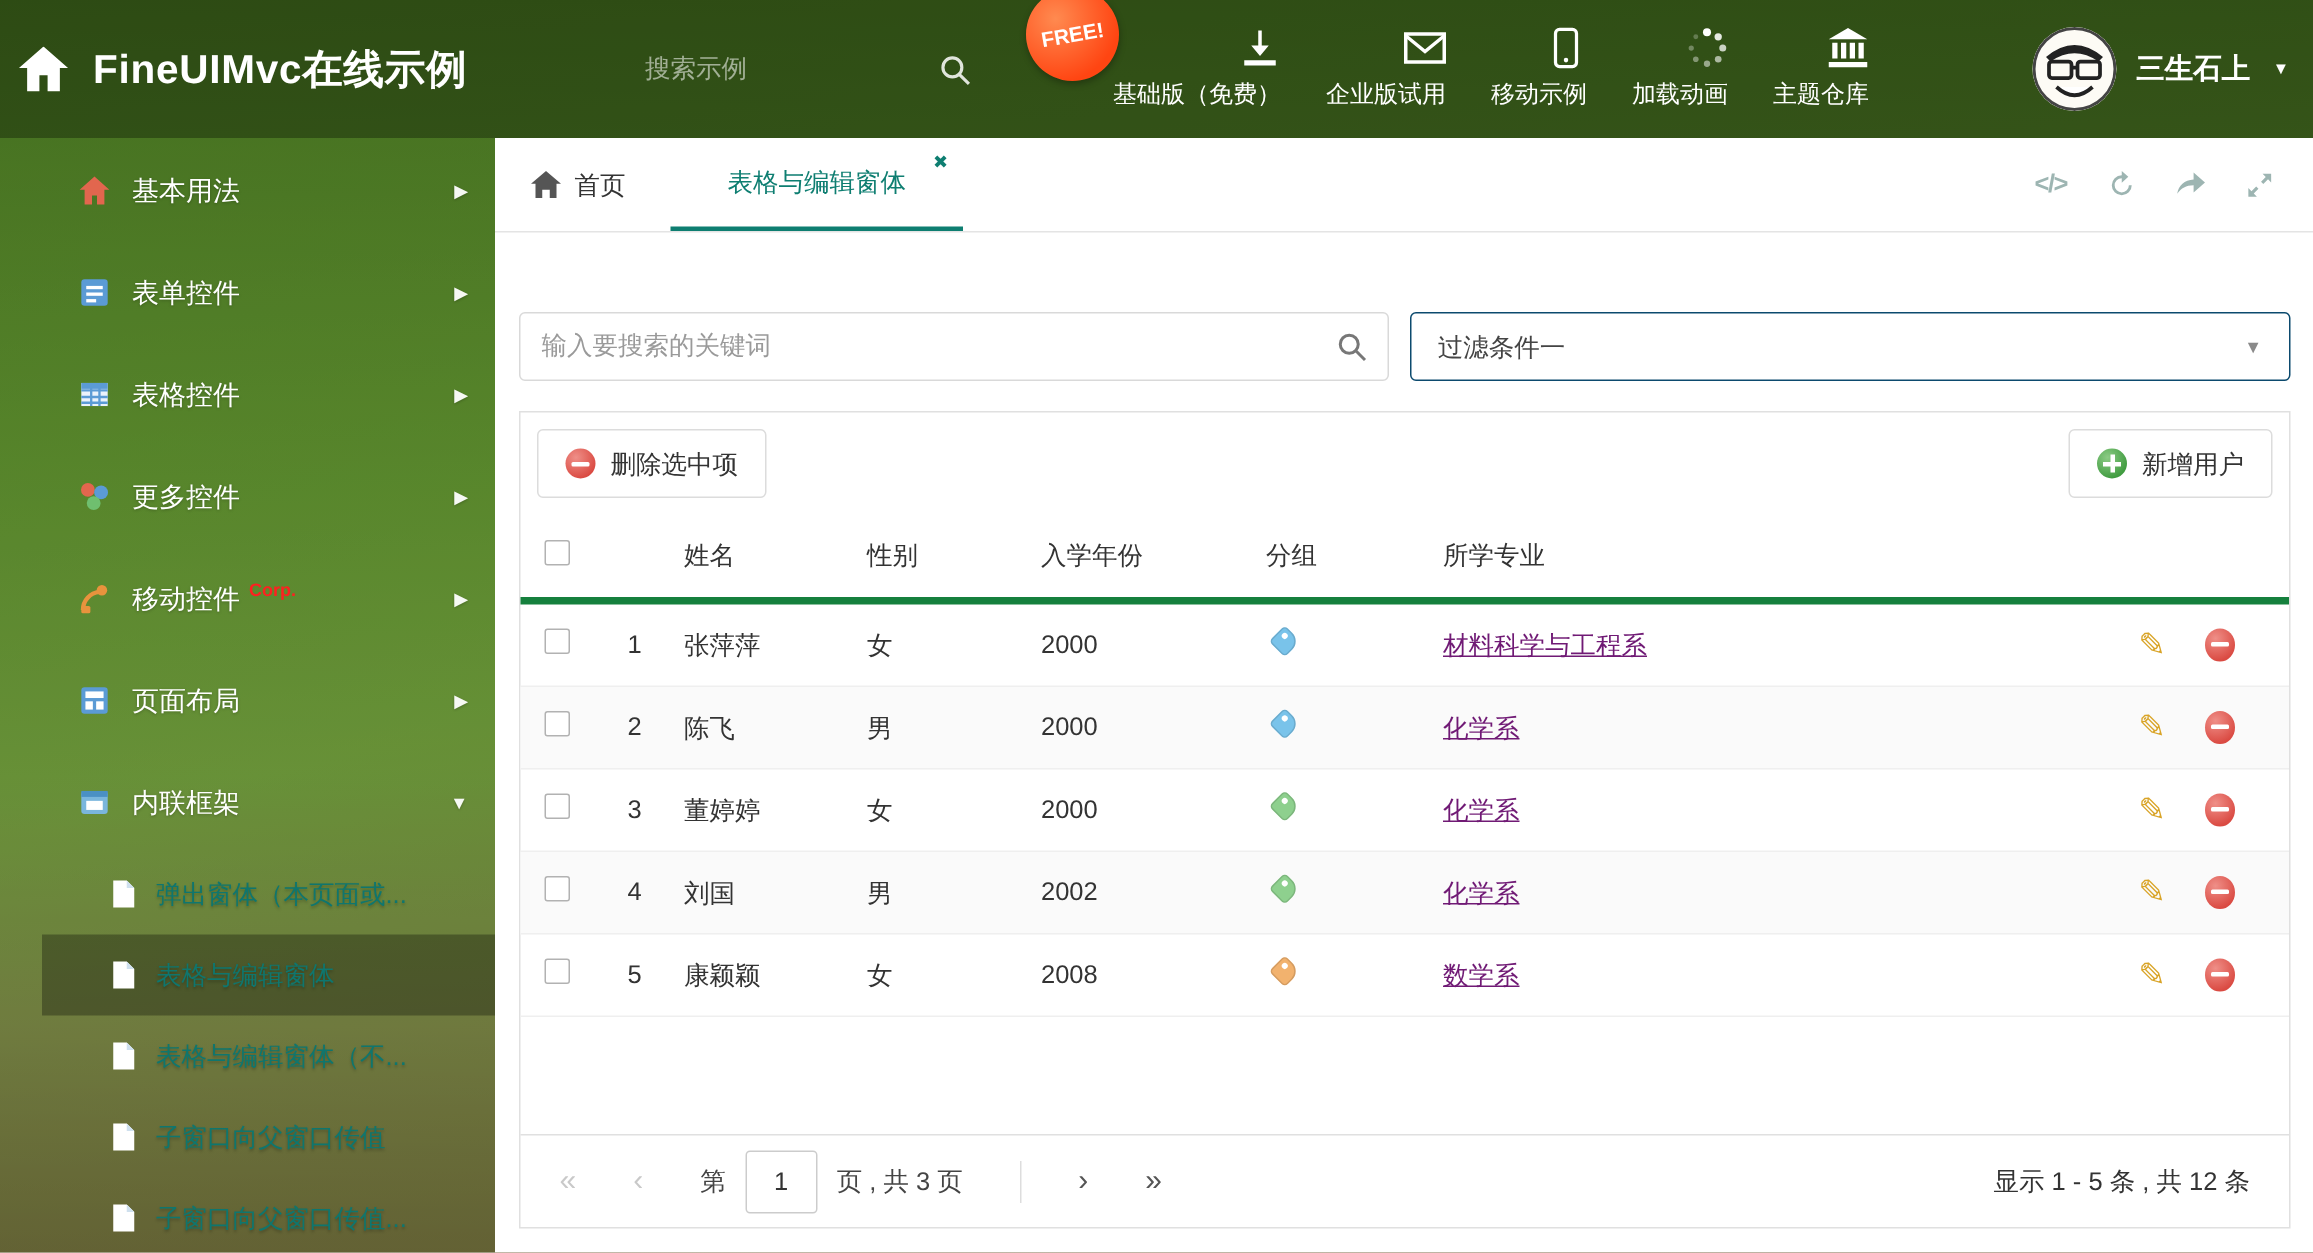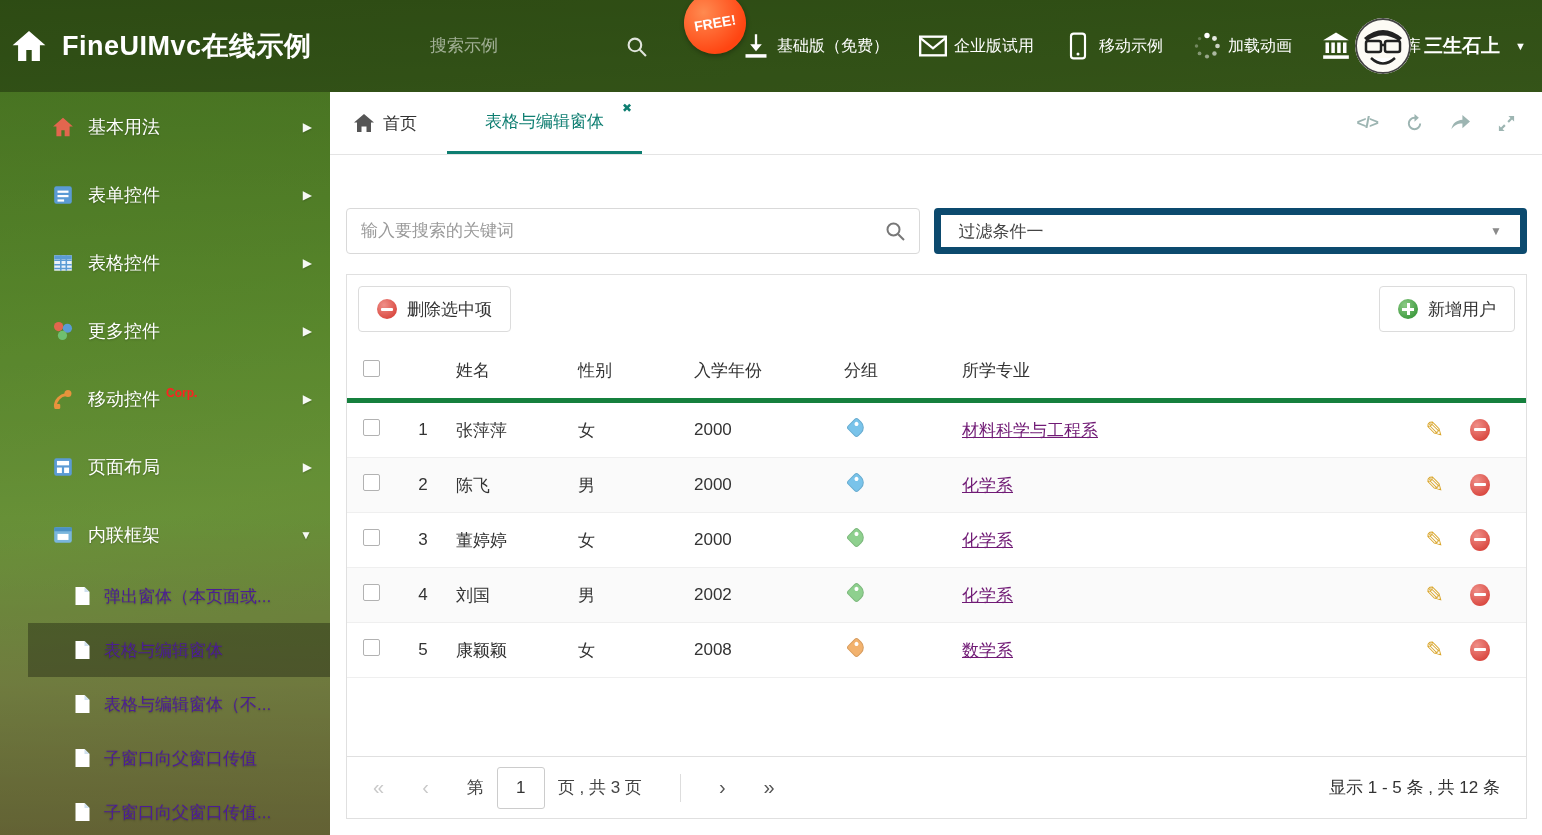--- a/index.html
+++ b/index.html
@@ -19,39 +19,39 @@
   .brand h1 { font-size:27px; font-weight:bold; letter-spacing:.5px; }
   .hsearch { position:absolute; left:430px; top:0; height:92px; display:flex; align-items:center; gap:46px; }
   .hsearch input { background:transparent; border:none; outline:none; color:#fff; font-size:17px; width:150px; }
   .hsearch input::placeholder { color:rgba(255,255,255,.55); }
   .hsearch .mag svg { width:21px; height:21px; display:block; }
   .free-badge { position:absolute; left:684px; top:-8px; width:62px; height:62px; border-radius:50%;
     background:radial-gradient(circle at 35% 30%, #ff8a50, #ff4512 72%);
     display:flex; align-items:center; justify-content:center; font-weight:bold; font-size:14px;
     transform:rotate(-10deg); box-shadow:0 2px 5px rgba(0,0,0,.3); z-index:5; }
   .top-nav { position:absolute; left:742px; top:0; height:92px; display:flex; align-items:center; gap:30px; }
-  .nav-item { display:flex; flex-direction:row; align-items:center; gap:7px; font-size:16px; cursor:pointer; white-space:nowrap; }
+  .nav-item { display:flex; flex-direction:column; align-items:flex-end; gap:7px; font-size:16px; cursor:pointer; white-space:nowrap; }
   .nav-item svg { width:28px; height:28px; display:block; }
   .huser { position:absolute; right:16px; top:0; height:92px; display:flex; align-items:center; gap:13px;font-weight:bold; }
   .avatar { width:56px; height:56px; border-radius:50%; background:#fdfbf5; overflow:hidden; flex:0 0 56px; cursor:pointer; }
   .avatar svg { width:100%; height:100%; display:block; }
   .uname { font-size:19px; cursor:pointer; }
   .ucaret { font-size:11px; margin-left:2px; }
 
   
   .body-row { flex:1; display:flex; min-height:0; }
 
   
   .sidebar { flex:0 0 330px; background:rgba(55,95,28,.28); overflow:hidden; padding-top:1px;padding-left:28px; }
   .s-item { height:68px; display:flex; align-items:center; padding:0 18px 0 24px; color:#fff; font-size:18px; cursor:pointer; text-shadow:0 1px 2px rgba(0,0,0,.25); }
   .s-item .sicon { width:22px; height:22px; margin-right:14px; flex:0 0 22px; }
   .s-item .sicon svg { width:100%; height:100%; display:block; }
   .s-arrow { margin-left:auto; font-size:12px; opacity:.95; }
   .corp { color:#ff2020; font-size:12px; margin:-12px 0 0 6px; text-shadow:none; font-weight:bold; }
-  .s-subitem { height:54px; display:flex; align-items:center; padding-left:46px; color:#4c1d95; font-size:17px; cursor:pointer; text-shadow:0 1px 2px rgba(0,0,0,.25); }
+  .s-subitem { height:54px; display:flex; align-items:center; padding-left:46px; color:#0f766e; font-size:17px; cursor:pointer; text-shadow:0 1px 2px rgba(0,0,0,.25); }
   .s-subitem .ficon { width:17px; height:20px; margin-right:13px; flex:0 0 17px; }
   .s-subitem .ficon svg { width:100%; height:100%; display:block; }
   .s-subitem.active { background:rgba(0,0,0,.30); }
 
   
   .main { flex:1; background:#fff; display:flex; flex-direction:column; min-width:0; }
   .tabbar { flex:0 0 63px; border-bottom:1px solid #e4e4e4; display:flex; align-items:stretch; background:#fff; }
   .tab-home { display:flex; align-items:center; gap:9px; padding:0 30px 0 24px; font-size:17px; color:#333; cursor:pointer; }
   .tab-home svg { width:20px; height:18px; }
   .tab-active { position:relative; display:flex; align-items:center; padding:0 38px; font-size:17px; color:#0e7e71; border-bottom:3px solid #0e7e71; cursor:pointer; }
@@ -60,21 +60,21 @@
   .ttool { cursor:pointer; font-size:17px; font-weight:bold; letter-spacing:-1px; }
   .ttool svg { width:19px; height:19px; display:block; }
 
   .content { flex:1; padding:17px 15px 16px 16px; display:flex; flex-direction:column; min-height:0; }
   .filter-row { display:flex; gap:14px; margin-bottom:20px;margin-top:36px; }
   .search-box { flex:1; height:46px; border:1px solid #d9d9d9; border-radius:4px; display:flex; align-items:center; padding:0 14px; background:#fff; }
   .search-box input { flex:1; border:none; outline:none; font-size:17px; color:#333; background:transparent; }
   .search-box input::placeholder { color:#9a9a9a; }
   .search-box .mag { color:#6a6a6a; }
   .search-box .mag svg { width:20px; height:20px; display:block; }
-  .filter-select { flex:1; height:46px; border:7px solid #0c4a6e; border-radius:4px; display:flex; align-items:center; padding:0 18px; font-size:17px; color:#444; cursor:pointer; background:#fff; }
+  .filter-select { flex:1; height:46px; border:1px solid #0c4a6e; border-radius:4px; display:flex; align-items:center; padding:0 18px; font-size:17px; color:#444; cursor:pointer; background:#fff; }
   .caret-down { margin-left:auto; color:#8a8a8a; font-size:12px; }
 
   .grid-panel { flex:1; border:1px solid #e0e0e0; display:flex; flex-direction:column; min-height:0; }
   .toolbar { padding:11px 11px; display:flex; align-items:flex-end; }
   .btn { height:46px; border:1px solid #dcdcdc; border-radius:4px; background:#fff; display:flex; align-items:center; gap:10px; padding:0 18px; font-size:17px; color:#333; cursor:pointer; }
   .btn-add { margin-left:auto; }
   .icon-minus, .icon-plus { width:20px; height:20px; border-radius:50%; position:relative; display:inline-block; flex:0 0 20px; }
   .icon-minus { background:radial-gradient(circle at 35% 30%, #ef8f88, #da4a42 75%); }
   .icon-minus::after { content:""; position:absolute; left:4px; top:8.5px; width:12px; height:3px; background:#fff; border-radius:1px; }
   .icon-plus { background:radial-gradient(circle at 35% 30%, #8ccb85, #3f9b3f 75%); }

